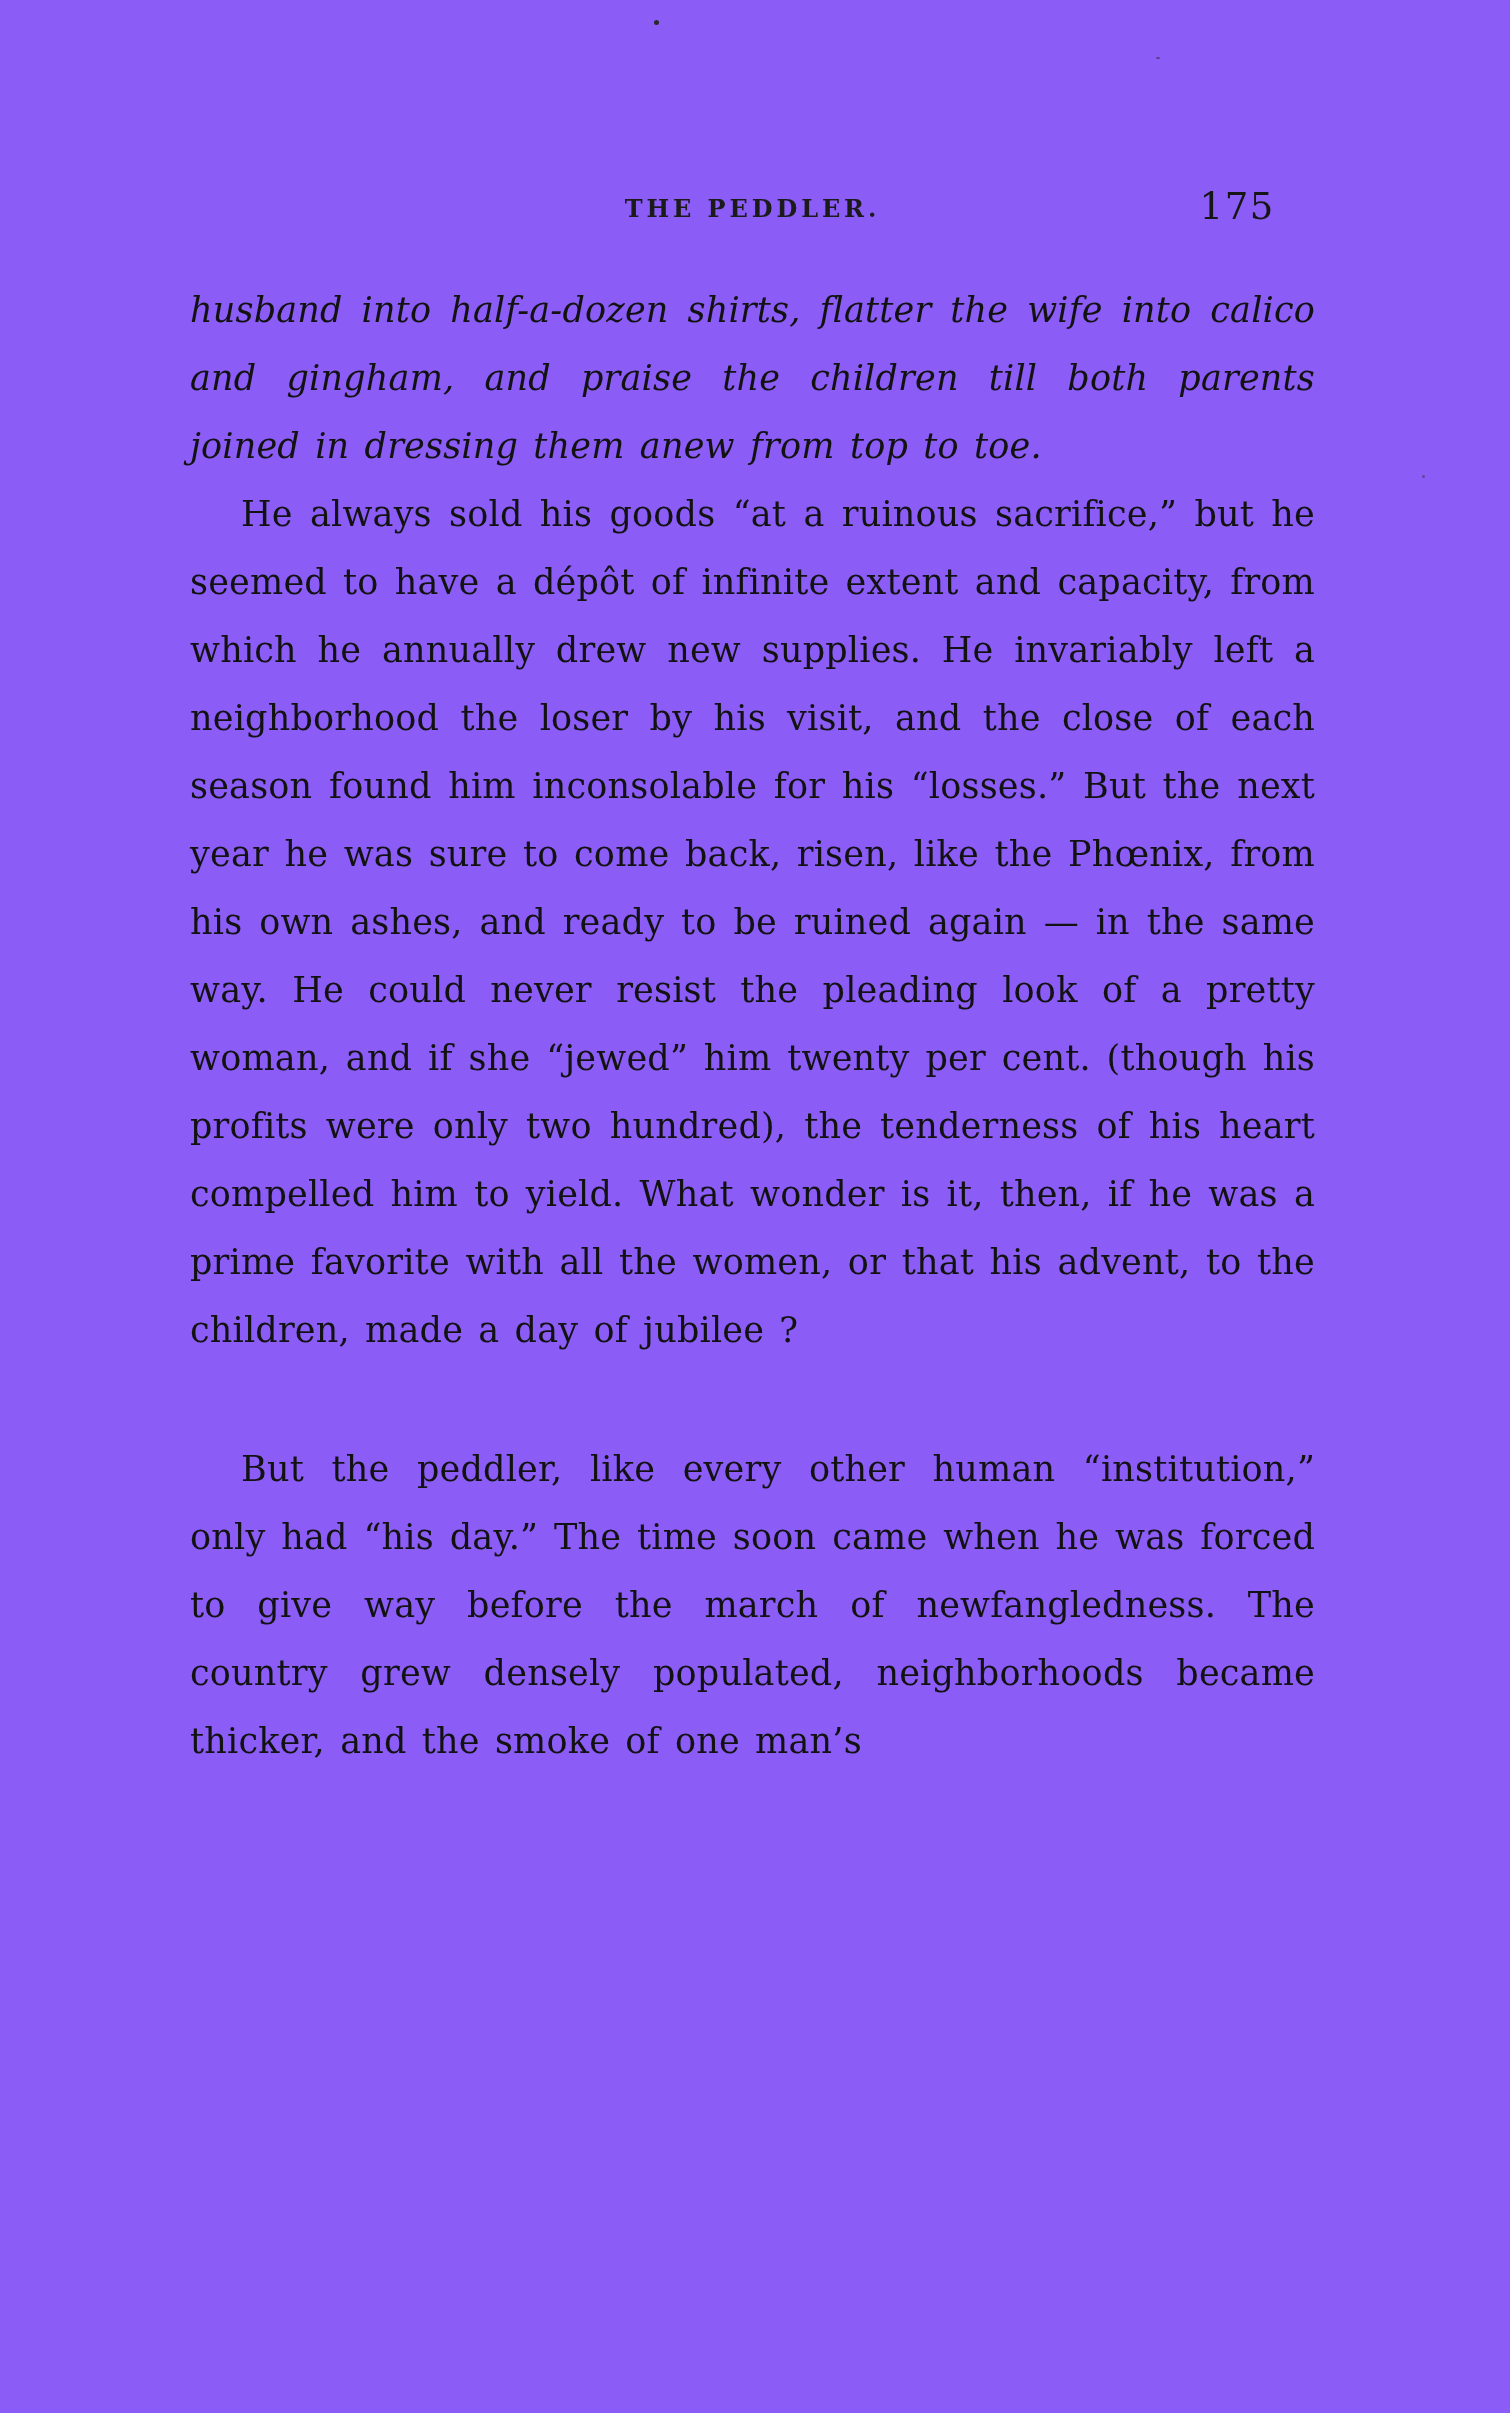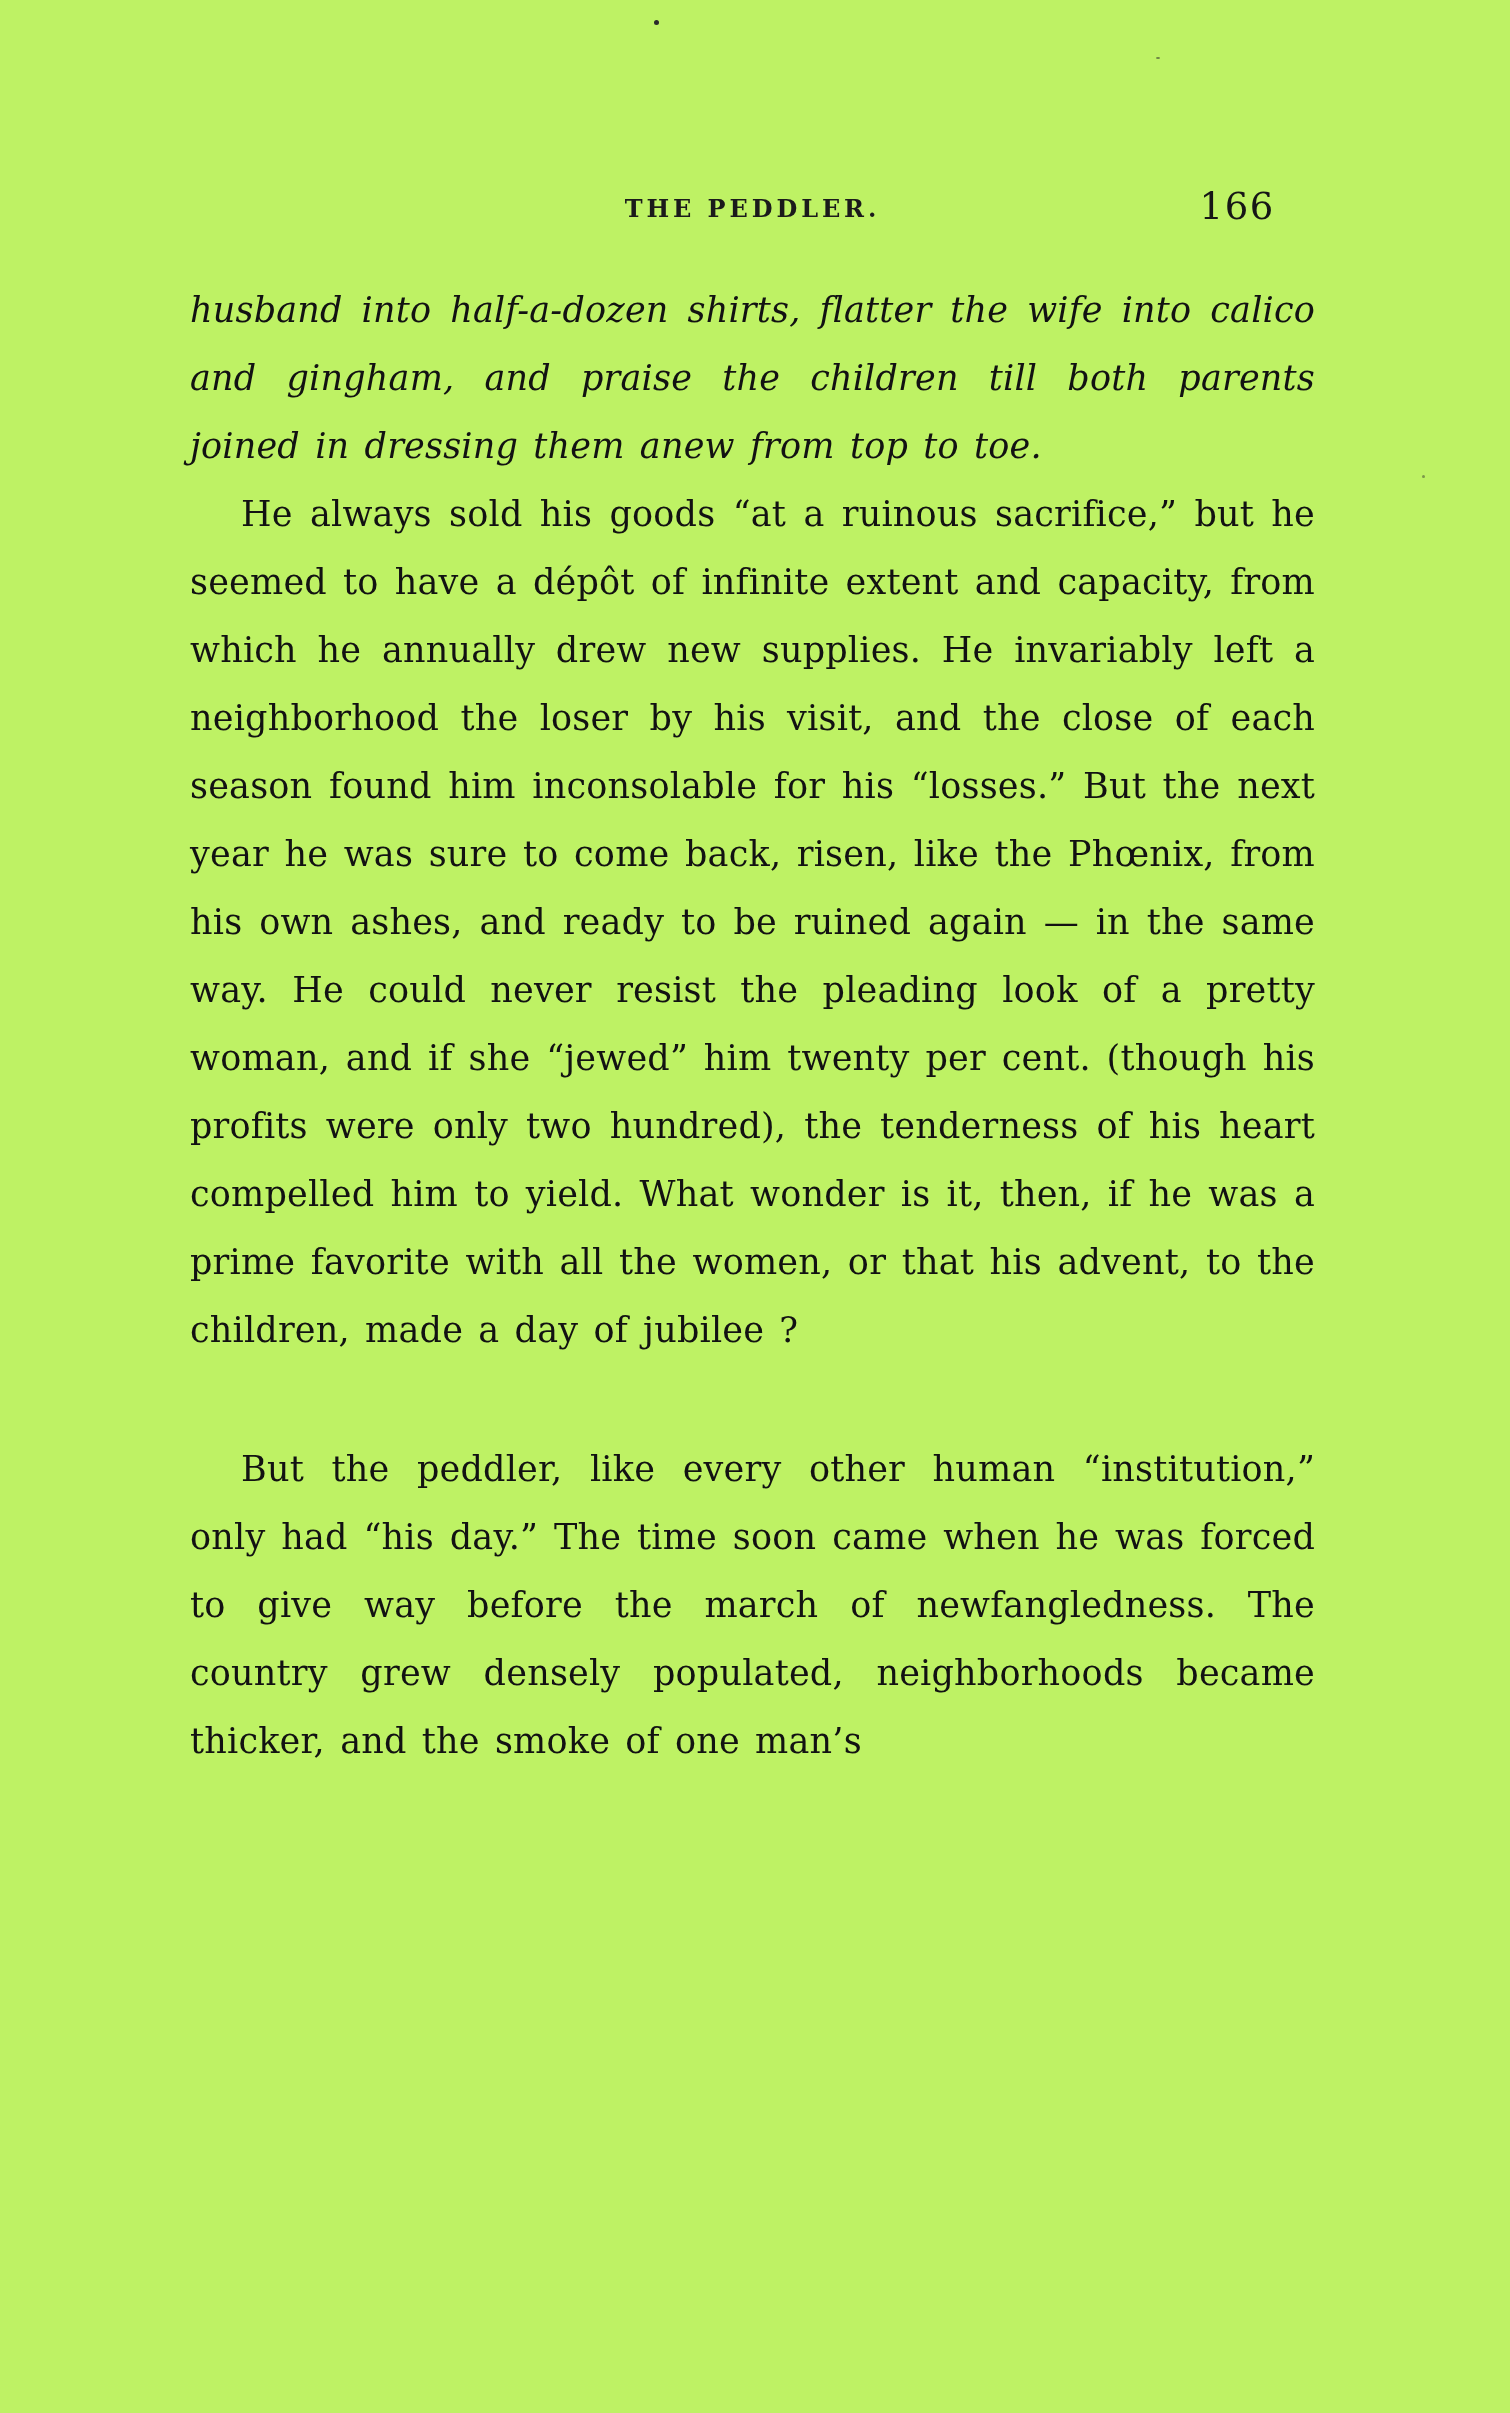--- a/index.html
+++ b/index.html
@@ -4,21 +4,21 @@
 <style>
   html, body {
     margin: 0;
     padding: 0;
     background: #ffffff;
   }
   .page {
     position: relative;
     width: 1510px;
     height: 2413px;
-    background: #bef264;
+    background: #8b5cf6;
     color: #141414;
     font-family: "DejaVu Serif", "Liberation Serif", serif;
     box-sizing: border-box;
     overflow: hidden;
   }
   .speck {
     position: absolute;
     background: #2a2a2a;
     border-radius: 50%;
   }
@@ -75,21 +75,21 @@
 <div class="page">
 
   <span class="speck speck-1"></span>
   <span class="speck speck-2"></span>
   <span class="speck speck-3"></span>
 
   <div class="text-column">
 
     <header class="running-head">
       <span class="head-title">THE PEDDLER.</span>
-      <span class="page-num">166</span>
+      <span class="page-num">175</span>
     </header>
 
     <main>
       <p class="para no-indent">husband into half-a-dozen shirts, flatter the wife into calico and gingham, and praise the children till both parents joined in dressing them anew from top to toe.</p>
       <p class="para">He always sold his goods “at a ruinous sacrifice,” but he seemed to have a dépôt of infinite extent and capacity, from which he annually drew new supplies. He invariably left a neighborhood the loser by his visit, and the close of each season found him inconsolable for his “losses.”  But the next year he was sure to come back, risen, like the Phœnix, from his own ashes, and ready to be ruined again — in the same way.  He could never resist the pleading look of a pretty woman, and if she “jewed” him twenty per cent. (though his profits were only two hundred), the tenderness of his heart compelled him to yield.  What wonder is it, then, if he was a prime favorite with all the women, or that his advent, to the children, made a day of jubilee ?</p>
       <p class="para section-break">But the peddler, like every other human “institution,” only had “his day.”  The time soon came when he was forced to give way before the march of newfangledness.  The country grew densely populated, neighborhoods became thicker, and the smoke of one man’s</p>
     </main>
 
   </div>
 </div>

